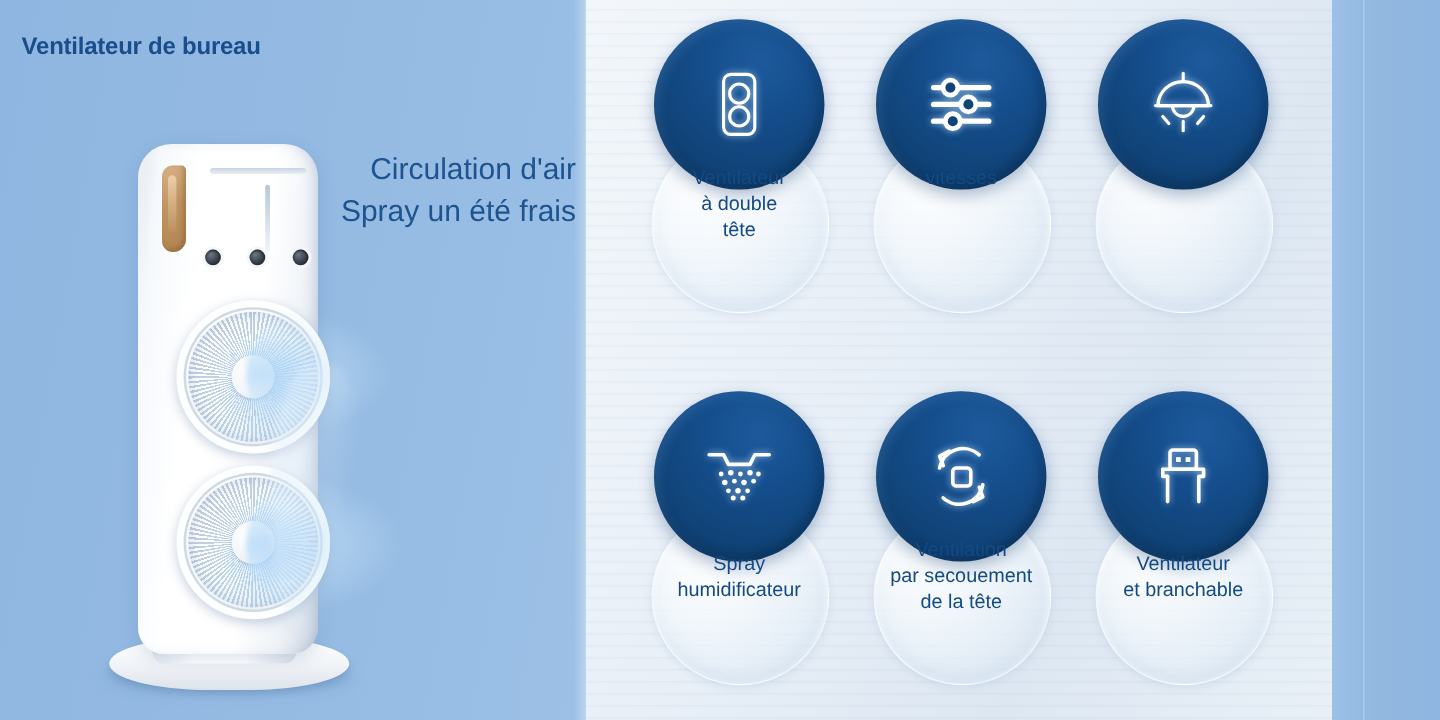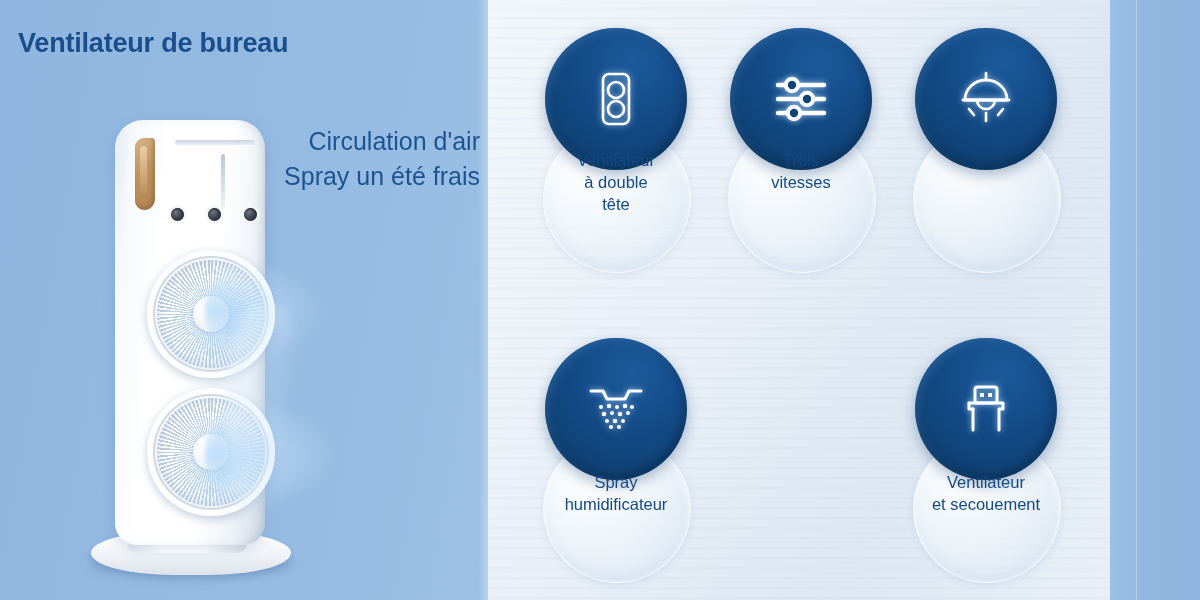--- a/index.html
+++ b/index.html
@@ -28,21 +28,21 @@
     content: "";
     position: absolute;
     right: 0; top: 0;
     width: 10px; height: 100%;
     background: linear-gradient(90deg, rgba(255,255,255,0) 0%, rgba(255,255,255,0.30) 100%);
   }
 
   .hero-title {
     position: absolute;
     left: 18px; top: 28px;
-    font-size: 27px;
+    font-size: 20px;
     font-weight: bold;
     color: #1a4d8c;
     letter-spacing: -0.2px;
     white-space: nowrap;
   }
   .hero-subtitle {
     position: absolute;
     right: 8px; top: 124px;
     width: 330px;
     text-align: right;
@@ -222,21 +222,21 @@
   .right-edge::before {
     content: "";
     position: absolute;
     left: 26px; top: 0;
     width: 1px; height: 100%;
     background: rgba(255,255,255,0.28);
   }
 
   .grid {
     position: absolute;
-    left: 0; top: 12px;
+    left: 0; top: 0;
     width: 622px; height: 502px;
   }
   .cell {
     position: absolute;
     width: 190px; height: 250px;
   }
   .cell.c0 { left: 33px;  top: 10px; }
   .cell.c1 { left: 218px; top: 10px; }
   .cell.c2 { left: 403px; top: 10px; }
   .cell.c3 { left: 33px;  top: 320px; }
@@ -355,21 +355,20 @@
           <svg width="62" height="62" viewBox="0 0 62 62">
             <line x1="8" y1="17" x2="54" y2="17" stroke="#ffffff" stroke-width="4.4" stroke-linecap="round"></line>
             <line x1="8" y1="31" x2="54" y2="31" stroke="#ffffff" stroke-width="4.4" stroke-linecap="round"></line>
             <line x1="8" y1="45" x2="54" y2="45" stroke="#ffffff" stroke-width="4.4" stroke-linecap="round"></line>
             <circle cx="22" cy="17" r="6.2" fill="#104377" stroke="#ffffff" stroke-width="4"></circle>
             <circle cx="37" cy="31" r="6.2" fill="#104377" stroke="#ffffff" stroke-width="4"></circle>
             <circle cx="24" cy="45" r="6.2" fill="#104377" stroke="#ffffff" stroke-width="4"></circle>
           </svg>
         </div>
         <div class="label three-line">
-          <div>Trois</div>
           <div>vitesses</div>
         </div>
       </div>
 
       <div class="cell c2">
         <div class="glass"></div>
         <div class="disc">
           <svg width="62" height="62" viewBox="0 0 62 62">
             <line x1="31" y1="5" x2="31" y2="12" stroke="#ffffff" stroke-width="2.6" stroke-linecap="round"></line>
             <path d="M10 32 A21 20 0 0 1 52 32 Z" fill="none" stroke="#ffffff" stroke-width="2.8" stroke-linejoin="round"></path>
@@ -404,36 +403,53 @@
                 <circle cx="34" cy="49" r="2.1"></circle>
             </g>
           </svg>
         </div>
         <div class="label">
           <div>Spray</div>
           <div>humidificateur</div>
         </div>
       </div>
 
+      <div class="cell c4">
+        <div class="glass"></div>
+        <div class="disc">
+          <svg width="62" height="62" viewBox="0 0 62 62">
+            <path d="M13 24 A20 20 0 0 1 46 13" fill="none" stroke="#ffffff" stroke-width="3" stroke-linecap="round"></path>
+            <path d="M21 10 L13 14 L16 22" fill="none" stroke="#ffffff" stroke-width="3" stroke-linecap="round" stroke-linejoin="round"></path>
+            <path d="M49 38 A20 20 0 0 1 16 49" fill="none" stroke="#ffffff" stroke-width="3" stroke-linecap="round"></path>
+            <path d="M41 52 L49 48 L46 40" fill="none" stroke="#ffffff" stroke-width="3" stroke-linecap="round" stroke-linejoin="round"></path>
+            <rect x="24" y="24" width="15" height="15" rx="3" ry="3" fill="none" stroke="#ffffff" stroke-width="3"></rect>
+          </svg>
+        </div>
+        <div class="label three-line">
+          <div>Ventilation</div>
+          <div>par secouement</div>
+          <div>de la tête</div>
+        </div>
+      </div>
 
       <div class="cell c5">
         <div class="glass"></div>
         <div class="disc">
           <svg width="62" height="62" viewBox="0 0 62 62">
             <rect x="20" y="9" width="22" height="16" rx="2.5" ry="2.5" fill="none" stroke="#ffffff" stroke-width="3"></rect>
             <rect x="25" y="15" width="4" height="4" fill="#ffffff"></rect>
             <rect x="33" y="15" width="4" height="4" fill="#ffffff"></rect>
             <path d="M14 25 H48 V31 H44 V52" fill="none" stroke="#ffffff" stroke-width="3" stroke-linecap="round" stroke-linejoin="round"></path>
             <path d="M18 31 V52" fill="none" stroke="#ffffff" stroke-width="3" stroke-linecap="round"></path>
             <path d="M14 25 V31 H18" fill="none" stroke="#ffffff" stroke-width="3" stroke-linecap="round" stroke-linejoin="round"></path>
           </svg>
         </div>
         <div class="label">
           <div>Ventilateur</div>
-          <div>et secouement</div>
+          <div>et branchable</div>
         </div>
       </div>
 
     </div>
   </div>
 
   <div class="right-edge"></div>
 </div>
 
 </body></html>

